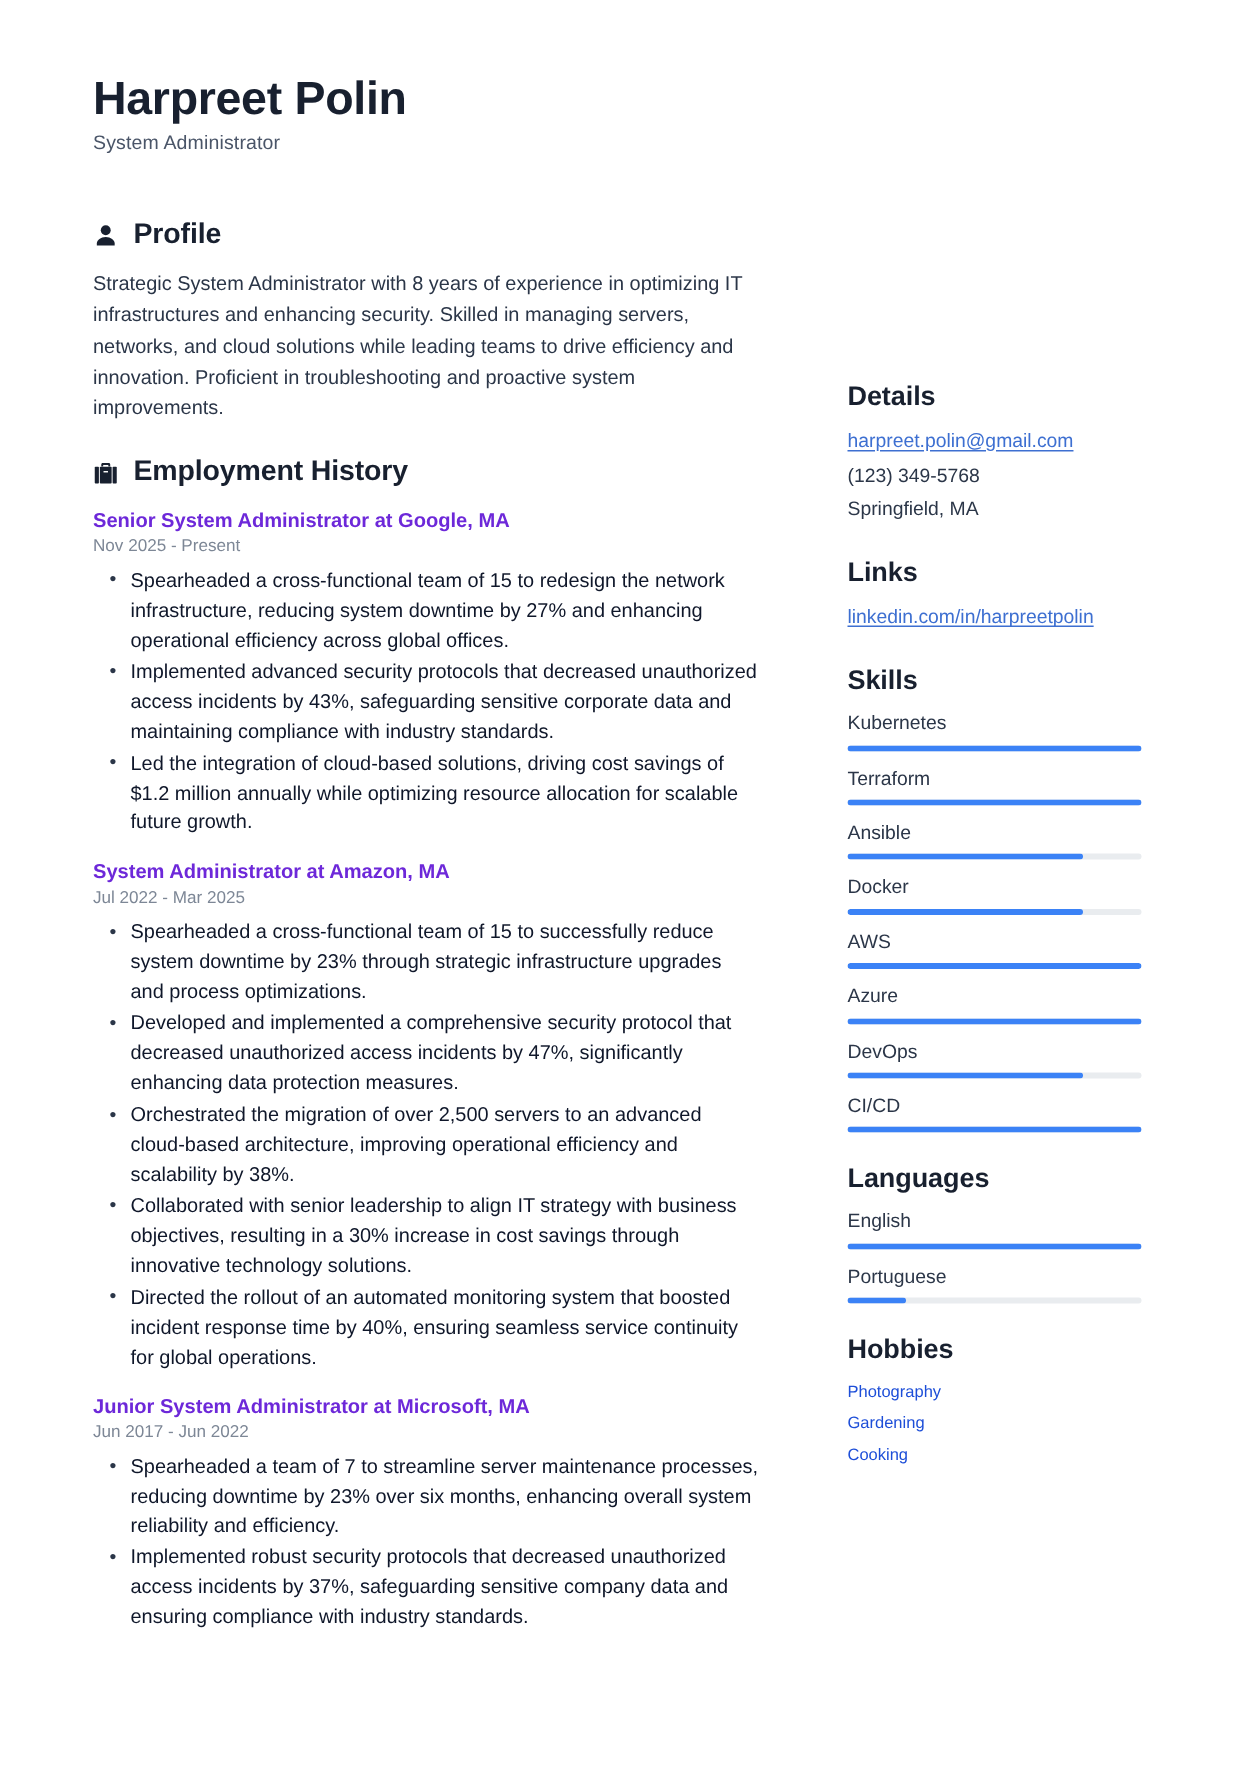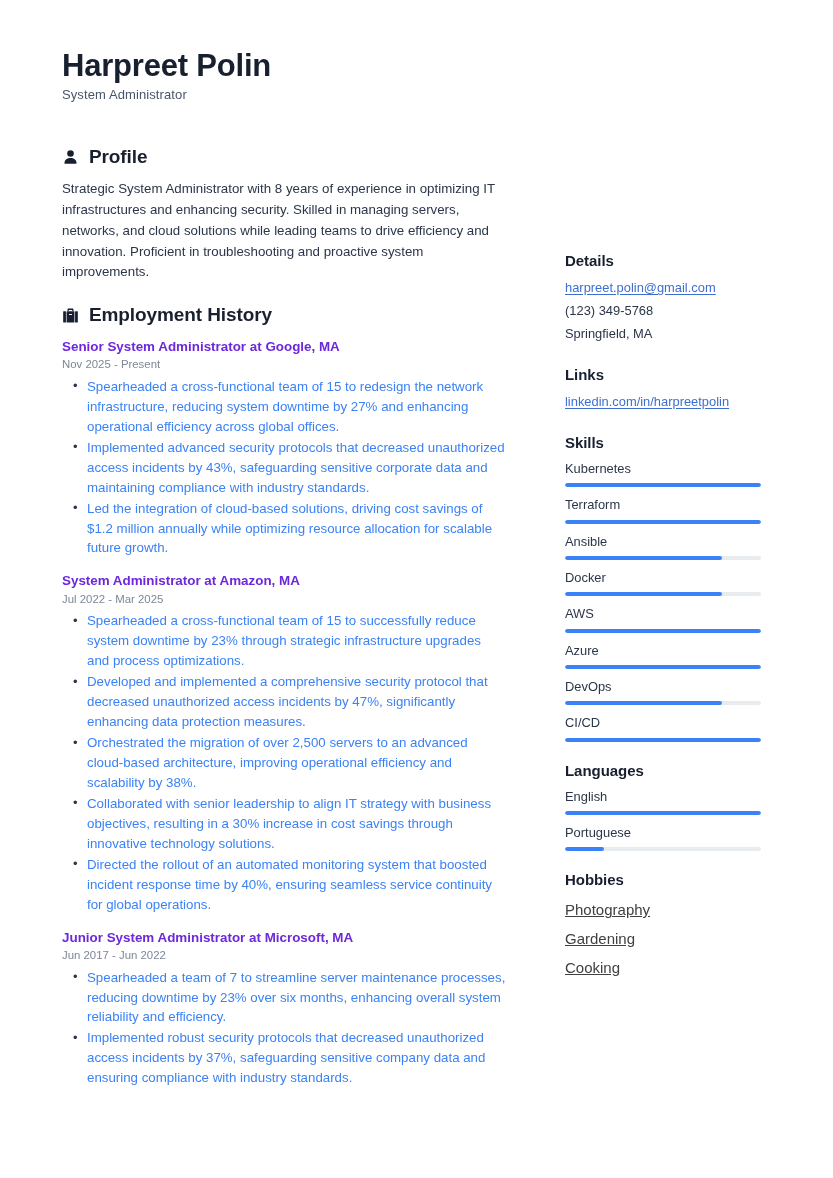--- a/index.html
+++ b/index.html
@@ -120,38 +120,38 @@
     list-style: none;
     padding: 0;
     margin: 0;
   }
 
   .job-bullets li {
     position: relative;
     padding-left: 25px;
     font-size: 13.3px;
     line-height: 1.5;
-    color: #3b82f6;
+    color: #0f172a;
     margin-bottom: 1px;
   }
 
   .job-bullets li::before {
     content: "•";
     position: absolute;
     left: 11px;
     top: -0.5px;
     font-size: 13px;
     color: #2b3648;
   }
 
   
   .side-block { margin-bottom: 20px; }
 
   .side-title {
-    font-size: 15px;
+    font-size: 18px;
     font-weight: 700;
     color: #18202f;
     margin-bottom: 8px;
     letter-spacing: -0.05px;
   }
 
   .side-line {
     font-size: 12.9px;
     line-height: 1.78;
     color: #2b3648;
@@ -190,24 +190,23 @@
   .bar-fill {
     position: absolute;
     left: 0;
     top: 0;
     height: 100%;
     border-radius: 2px;
     background: #3b82f6;
   }
 
   .hobby-line {
-    font-size: 15px;
+    font-size: 11px;
     line-height: 1.92;
-    color: #404040;
-    text-decoration: underline;
+    color: #1d4ed8;
   }
 </style>
 </head>
 <body>
 
 <div class="page">
 
   <div class="header">
     <div class="full-name">Harpreet Polin</div>
     <div class="job-title">System Administrator</div>

